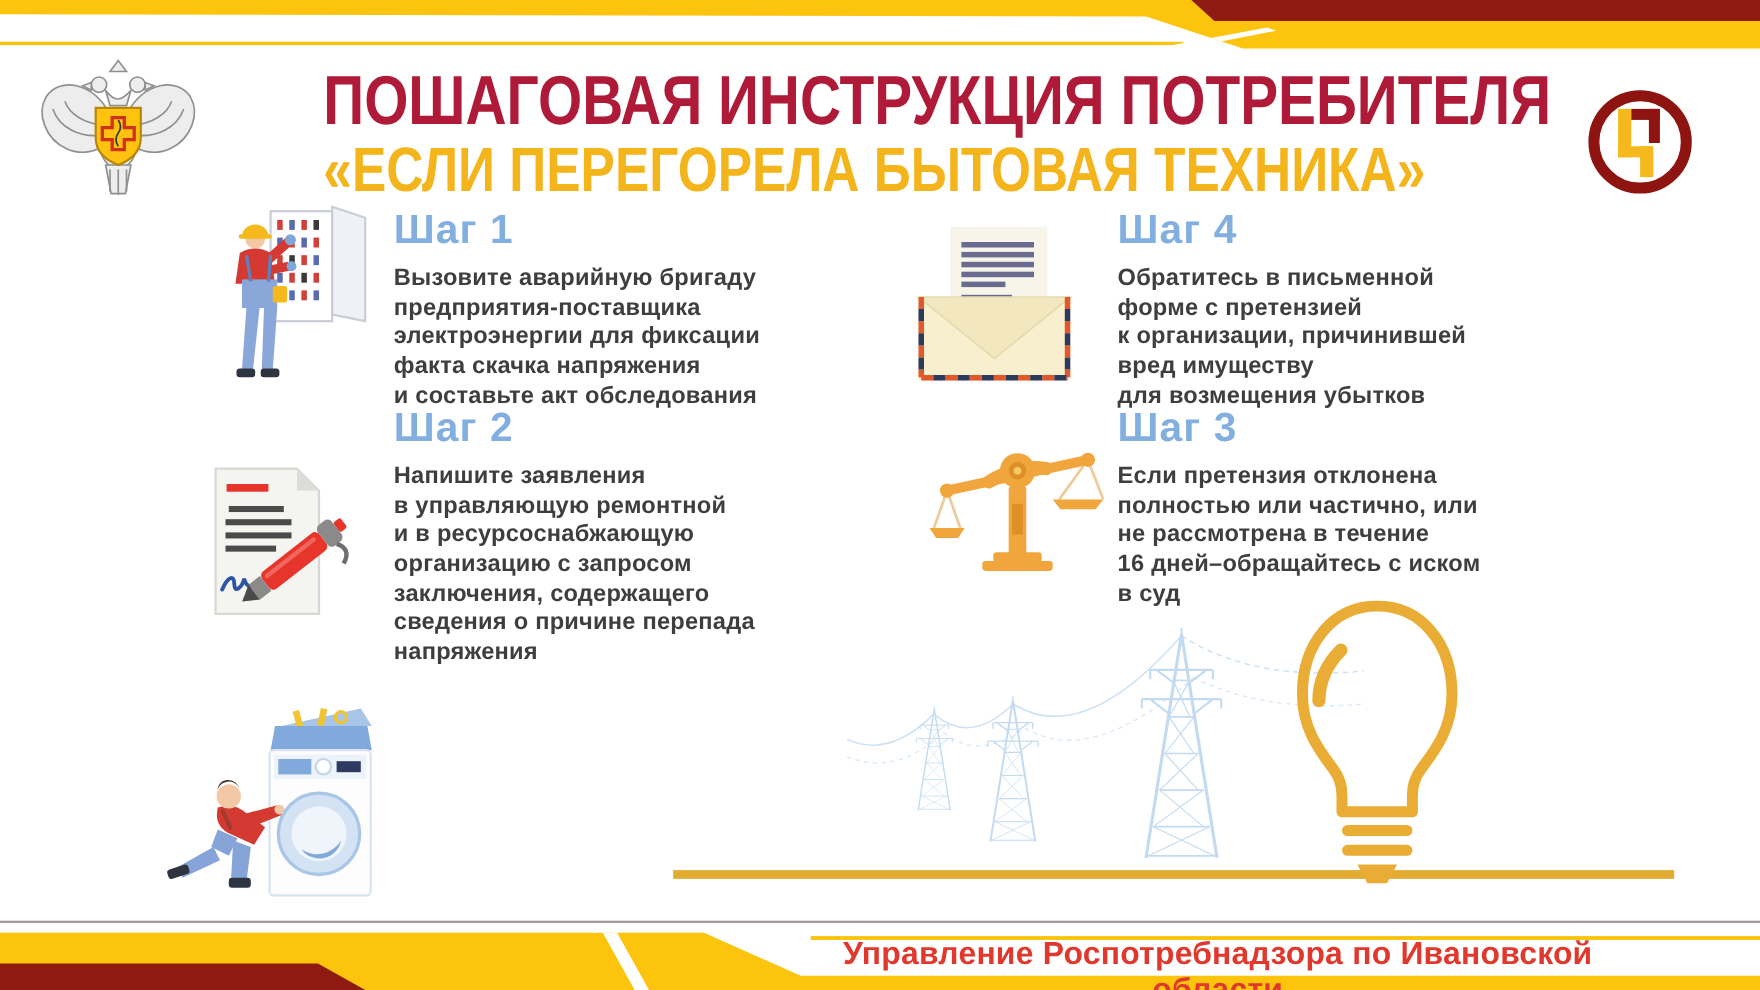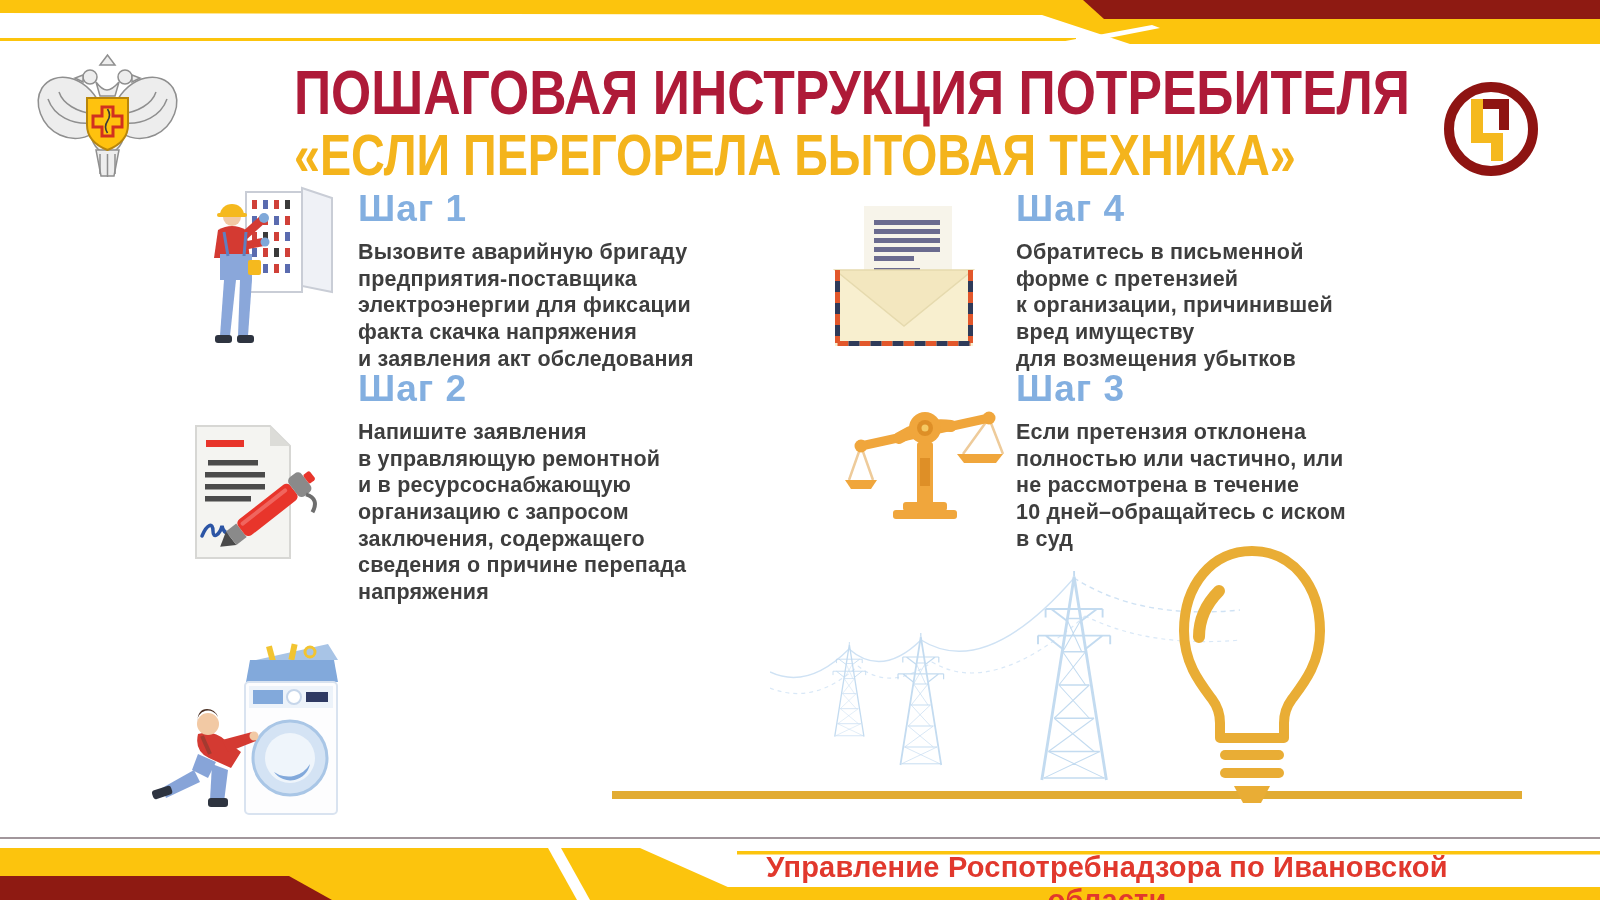--- a/index.html
+++ b/index.html
@@ -115,21 +115,21 @@
     <rect x="51" y="149" width="17" height="8" rx="3" fill="#2E3440"></rect>
     <rect x="62" y="74" width="13" height="15" rx="2" fill="#F5B91E"></rect>
     <path d="M38,46 l4,24 M60,46 l-2,24" stroke="#5F7FBF" stroke-width="3" fill="none"></path>
   </svg>
   <div class="abs step-text" style="left:358px;top:184px;width:430px">
     <h2>Шаг 1</h2>
     <p>Вызовите аварийную бригаду
 предприятия-поставщика
 электроэнергии для фиксации
 факта скачка напряжения
-и заявления акт обследования</p>
+и составьте акт обследования</p>
   </div>
 
   <svg class="abs" style="left:178px;top:416px" width="160" height="152" viewBox="0 0 160 152">
     <path d="M18,10 H92 L112,30 V142 H18 Z" fill="#F4F4F1" stroke="#D7D7D4" stroke-width="2"></path>
     <path d="M92,10 L112,30 H92 Z" fill="#DCDCD8"></path>
     <rect x="28" y="24" width="38" height="7" fill="#E8352B"></rect>
     <g fill="#4B4B4B">
       <rect x="30" y="44" width="50" height="5.5"></rect>
       <rect x="27" y="56" width="60" height="5.5"></rect>
       <rect x="27" y="68" width="60" height="5.5"></rect>
@@ -225,21 +225,21 @@
     <rect x="72" y="48" width="16" height="64" rx="3" fill="#F0A63C"></rect>
     <rect x="75" y="64" width="10" height="28" fill="#DE8F27"></rect>
     <rect x="58" y="108" width="44" height="9" rx="3" fill="#F0A63C"></rect>
     <rect x="48" y="116" width="64" height="9" rx="3" fill="#F0A63C"></rect>
   </svg>
   <div class="abs step-text" style="left:1016px;top:364px;width:420px">
     <h2>Шаг 3</h2>
     <p>Если претензия отклонена
 полностью или частично, или
 не рассмотрена в течение
-10 дней–обращайтесь с иском
+16 дней–обращайтесь с иском
 в суд</p>
   </div>
 
   <div class="abs gold-rule"></div>
 
   <svg class="abs" style="left:770px;top:550px" width="470" height="245" viewBox="0 0 470 245">
     <defs>
       <g id="tw" fill="none" stroke="#C3DBF0">
         <path d="M38,6 L4,220 M38,6 L72,220" stroke-width="3"></path>
         <path d="M38,6 V0" stroke-width="2"></path>

